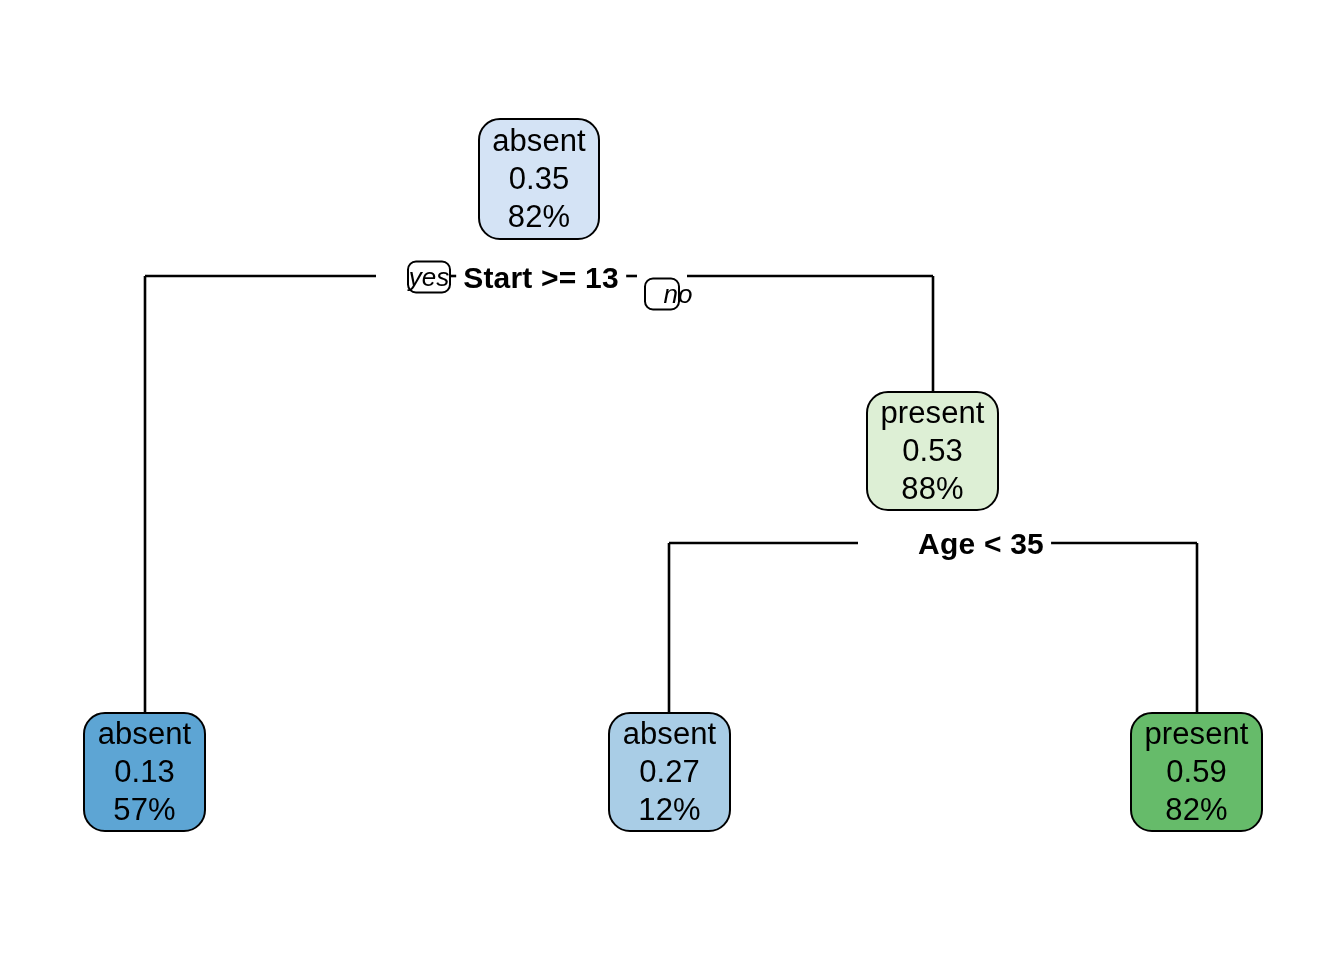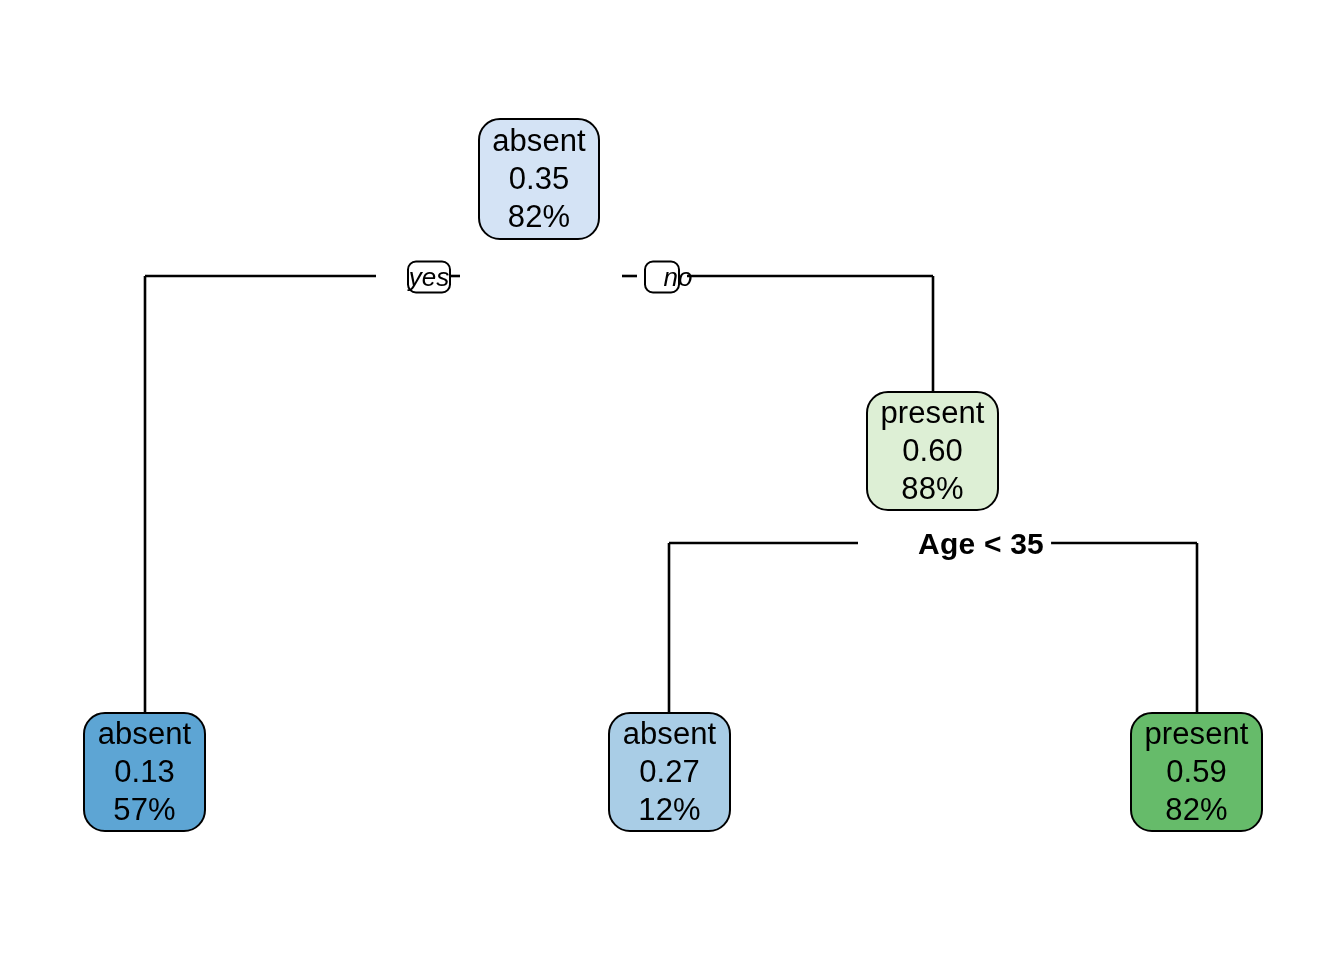--- a/index.html
+++ b/index.html
@@ -104,28 +104,29 @@
 
     <line x1="1197" y1="543" x2="1197" y2="712" stroke="#000000" stroke-width="2.6"></line>
   </svg>
 
   <div class="node" style="left:478px; top:118px; width:122px; height:122px; background:#d4e3f5;">
     <span class="node-line">absent</span>
     <span class="node-line">0.35</span>
     <span class="node-line">82%</span>
   </div>
 
+  <div class="split-label" style="left:541px; top:278px;">Start &gt;= 13</div>
 
   <div class="yesno-box" style="left:429px; top:277px; width:44px; height:33px;font-style:italic;">yes</div>
 
-  <div class="yesno-box" style="left:662px; top:277px; width:36px; height:33px;padding-left:32px;">no</div>
+  <div class="yesno-box" style="left:662px; top:294px; width:36px; height:33px;padding-left:32px;">no</div>
 
   <div class="node" style="left:866px; top:391px; width:133px; height:120px; background:#ddefd5;">
     <span class="node-line">present</span>
-    <span class="node-line">0.60</span>
+    <span class="node-line">0.53</span>
     <span class="node-line">88%</span>
   </div>
 
   <div class="split-label" style="left:933px; top:544px;margin-left:48px;">Age &lt; 35</div>
 
   <div class="node" style="left:83px; top:712px; width:123px; height:120px; background:#5da5d4;">
     <span class="node-line">absent</span>
     <span class="node-line">0.13</span>
     <span class="node-line">57%</span>
   </div>

